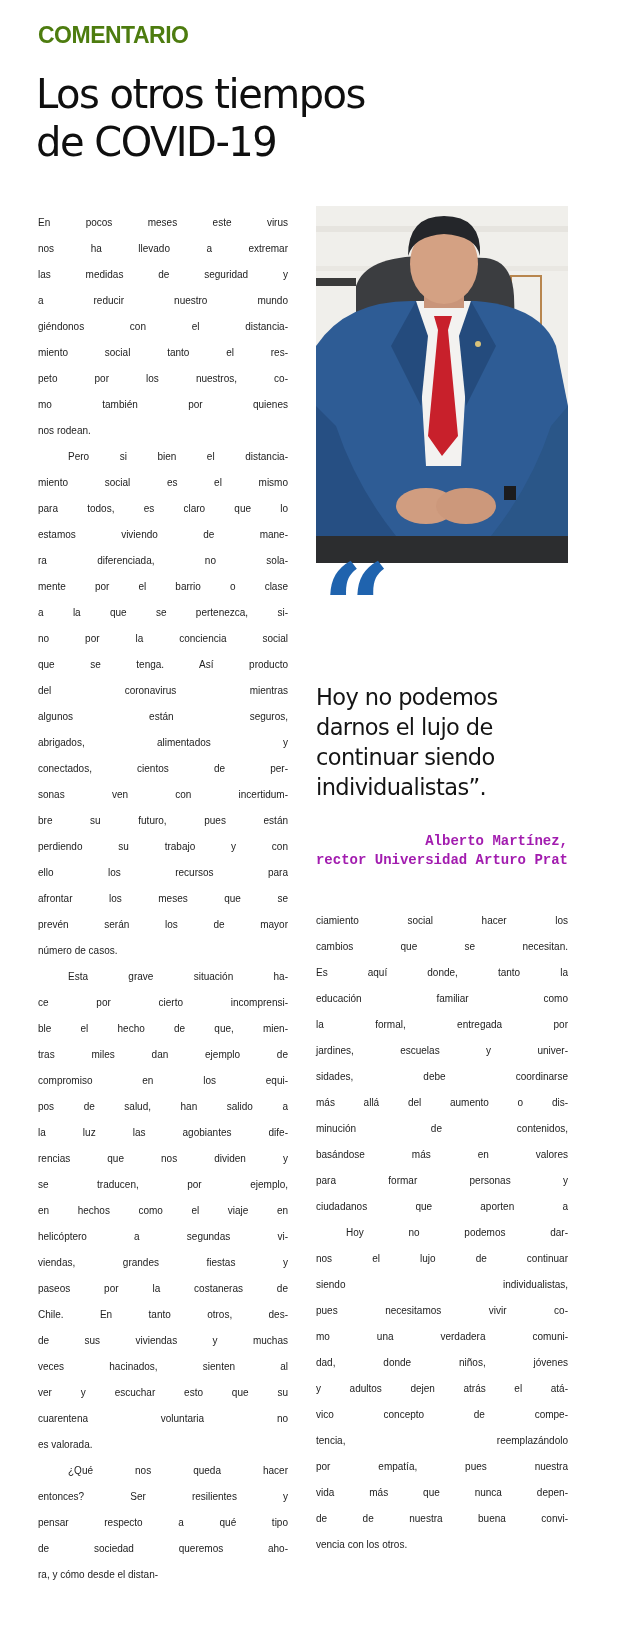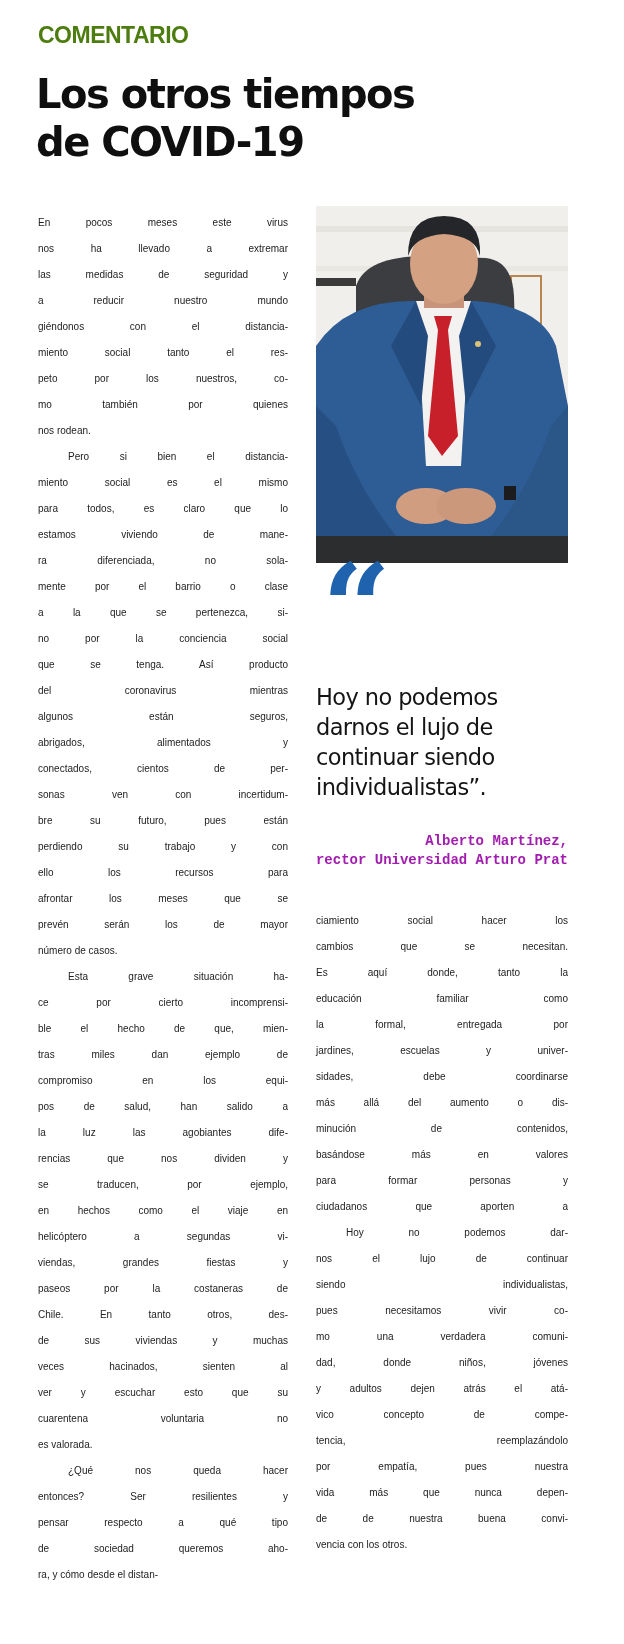--- a/index.html
+++ b/index.html
@@ -18,21 +18,21 @@
       font-weight: bold;
       font-size: 23px;
       letter-spacing: -0.5px;
       color: #4d7c0f;
     }
     .headline {
       position: absolute;
       left: 36px; top: 70px;
       width: 500px;
       font-family: "DejaVu Sans", sans-serif;
-      font-weight: bold;
+      font-weight: normal;
       font-size: 40px;
       line-height: 48px;
       letter-spacing: -1.5px;
       color: #0f0f0f;
     }
     .col {
       position: absolute;
       font-family: Liberation Sans, sans-serif;
       font-size: 10px;
       line-height: 26px;

